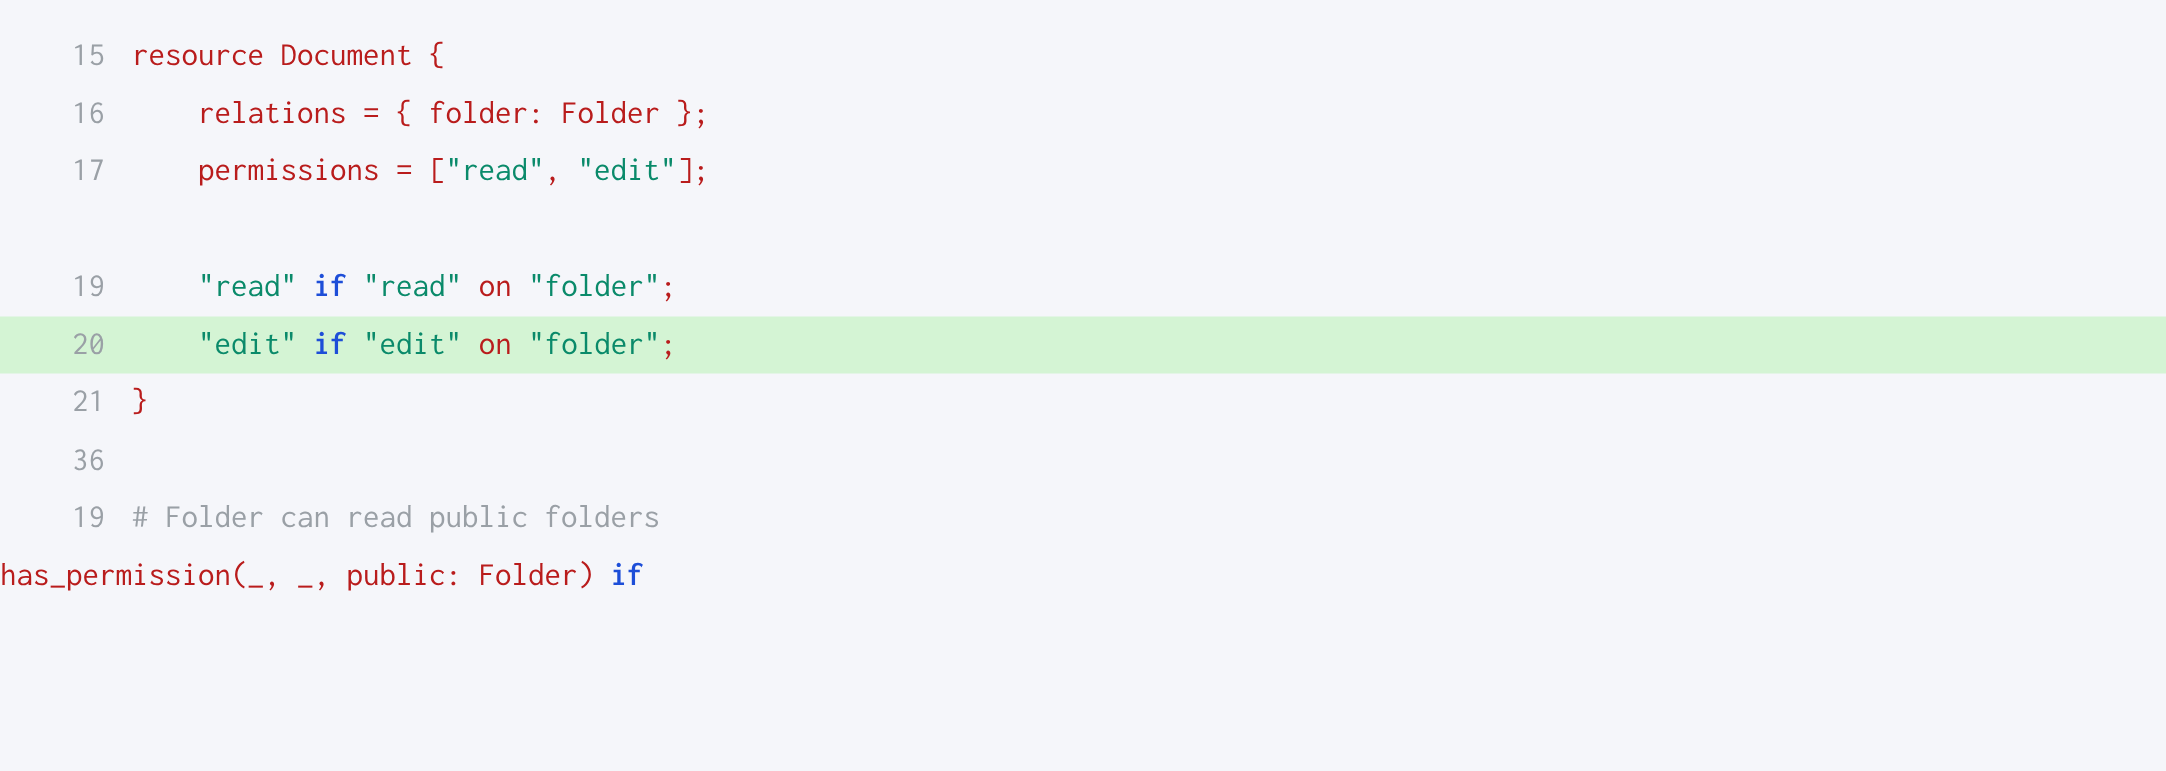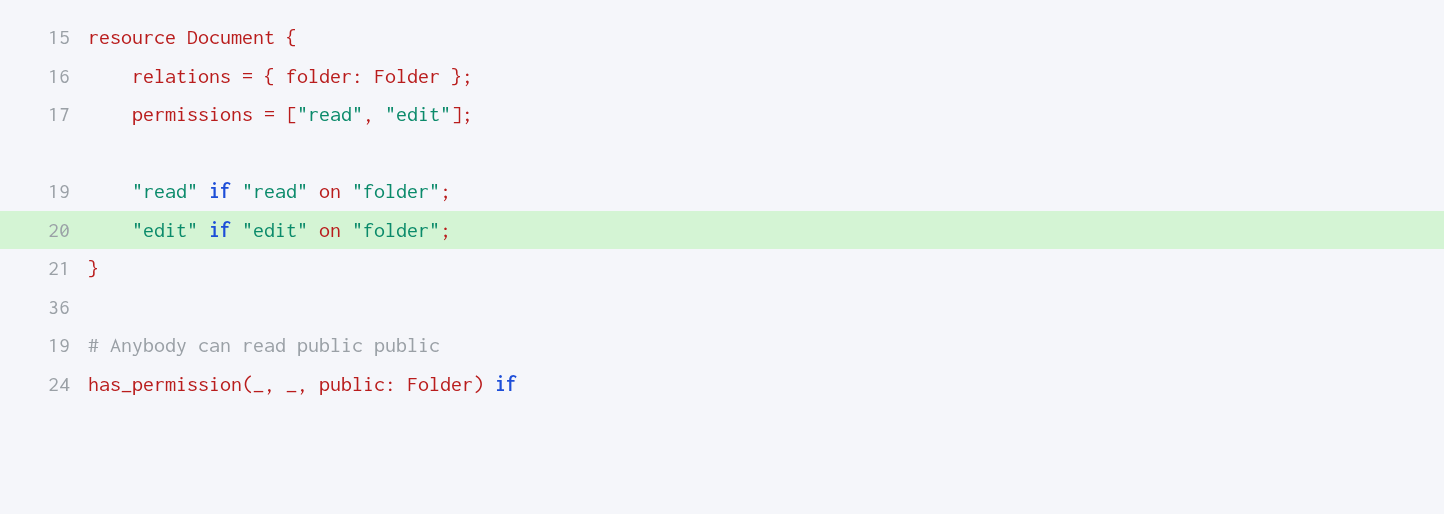--- a/index.html
+++ b/index.html
@@ -47,16 +47,16 @@
 
 <div class="code-block" id="code-block">
     <div class="line"><span class="gutter">15</span><span class="code"><span class="tok-default">resource Document {</span></span></div>
     <div class="line"><span class="gutter">16</span><span class="code"><span class="tok-default">    relations = { folder: Folder };</span></span></div>
     <div class="line"><span class="gutter">17</span><span class="code"><span class="tok-default">    permissions = [</span><span class="tok-string">"read"</span><span class="tok-default">, </span><span class="tok-string">"edit"</span><span class="tok-default">];</span></span></div>
     <div class="line"><span class="code">&nbsp;</span></div>
     <div class="line"><span class="gutter">19</span><span class="code"><span class="tok-default">    </span><span class="tok-string">"read"</span><span class="tok-default"> </span><span class="tok-keyword">if</span><span class="tok-default"> </span><span class="tok-string">"read"</span><span class="tok-default"> on </span><span class="tok-string">"folder"</span><span class="tok-default">;</span></span></div>
     <div class="line highlight"><span class="gutter">20</span><span class="code"><span class="tok-default">    </span><span class="tok-string">"edit"</span><span class="tok-default"> </span><span class="tok-keyword">if</span><span class="tok-default"> </span><span class="tok-string">"edit"</span><span class="tok-default"> on </span><span class="tok-string">"folder"</span><span class="tok-default">;</span></span></div>
     <div class="line"><span class="gutter">21</span><span class="code"><span class="tok-default">}</span></span></div>
     <div class="line"><span class="gutter">36</span><span class="code">&nbsp;</span></div>
-    <div class="line"><span class="gutter">19</span><span class="code"><span class="tok-comment"># Anybody can read public public</span></span></div>
-    <div class="line"><span class="gutter">24</span><span class="code"><span class="tok-default">has_permission(_, _, public: Folder) </span><span class="tok-keyword">if</span></span></div>
+    <div class="line"><span class="gutter">19</span><span class="code"><span class="tok-comment"># Folder can read public folders</span></span></div>
+    <div class="line"><span class="code"><span class="tok-default">has_permission(_, _, public: Folder) </span><span class="tok-keyword">if</span></span></div>
     <div class="line"><span class="code">&nbsp;</span></div>
   </div>
 
 </body></html>

